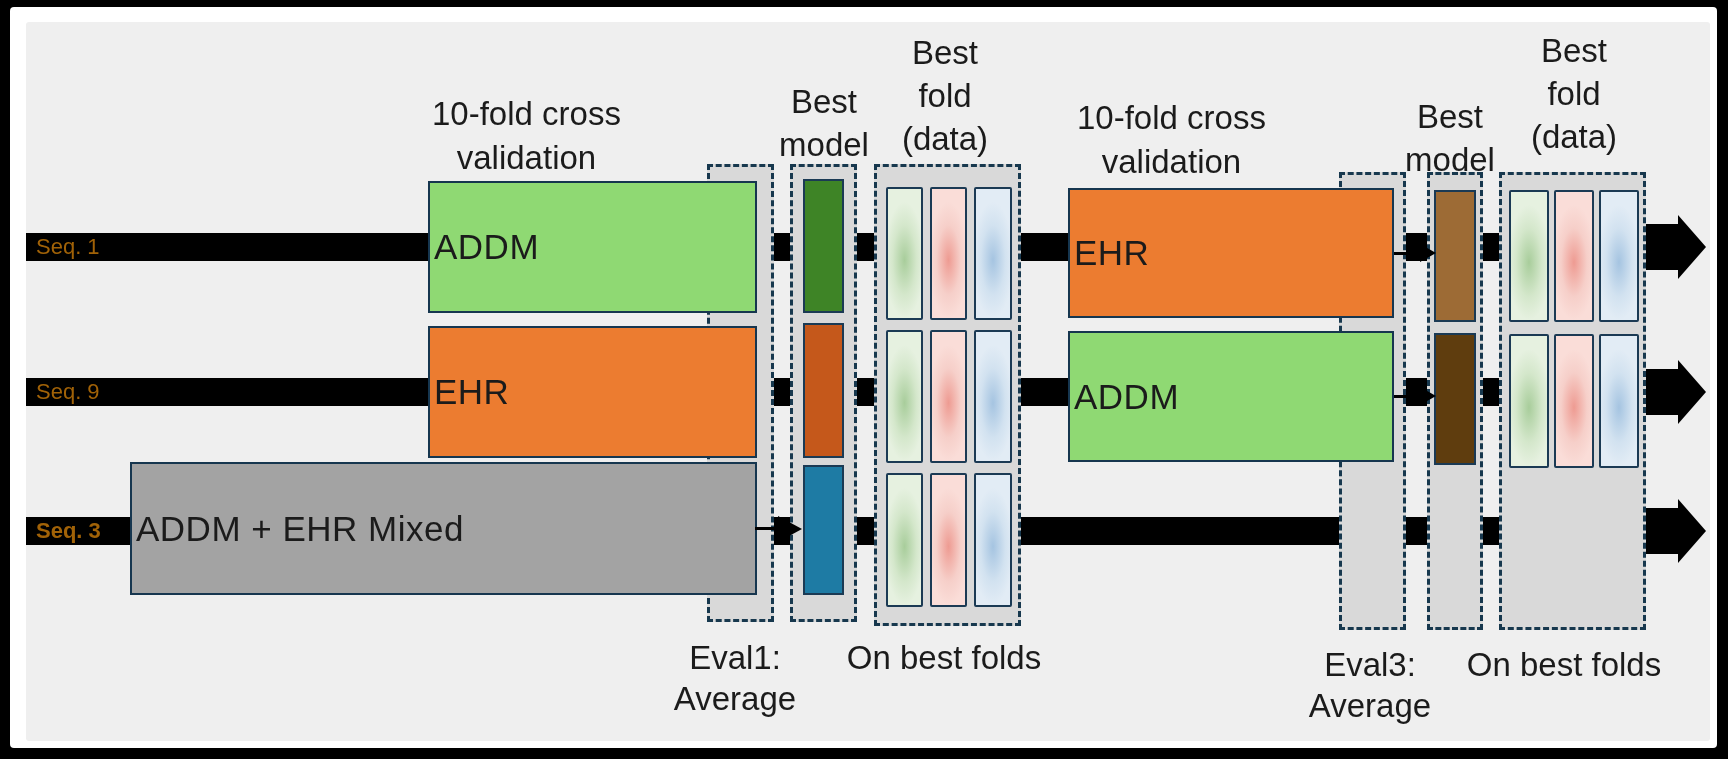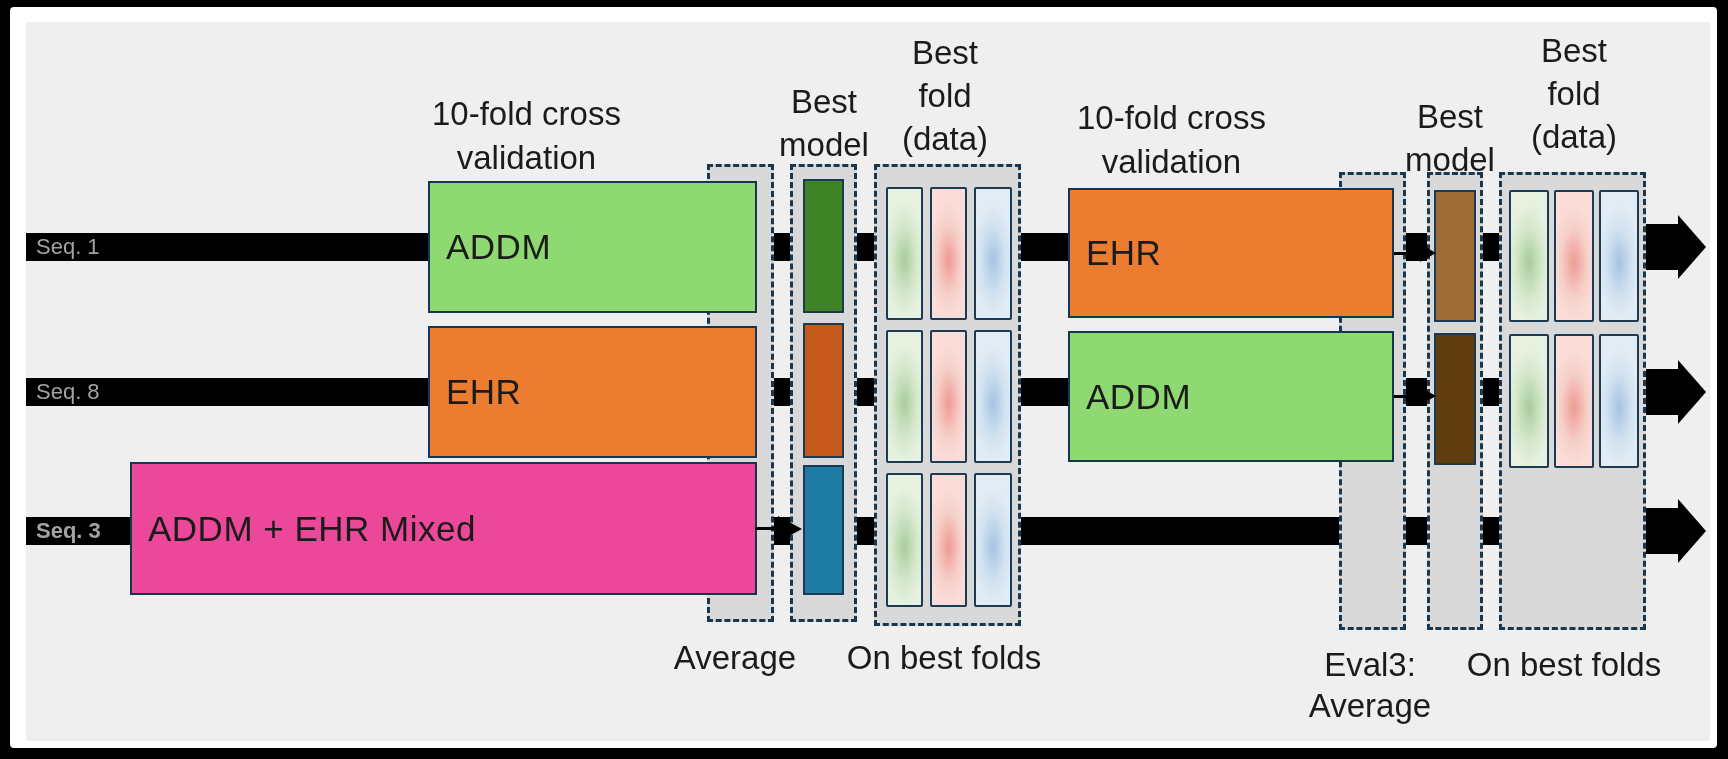--- a/index.html
+++ b/index.html
@@ -6,27 +6,27 @@
   *{box-sizing:border-box;}
   #root{position:relative;width:1728px;height:759px;background:#000;overflow:hidden;
         font-family:"Liberation Sans","DejaVu Sans",sans-serif;color:#1B1B1B;}
   .abs{position:absolute;}
   .mat{left:10px;top:7px;width:1707px;height:741px;background:#FFFFFF;border-radius:4px;}
   .panel{left:26px;top:22px;width:1684px;height:719px;background:#EFEFEF;border-radius:3px;}
   .seqbar{height:28px;background:#000;}
   .arrstub{background:#000;}
   .arrhead{width:0;height:0;border-top:32px solid transparent;border-bottom:32px solid transparent;border-left:28px solid #000;}
   .dashedbox{background:#D9D9D9;border:3px dashed #17384E;}
-  .cvbox{border:2px solid #16364F;display:flex;align-items:center;padding-left:16px;font-size:35px;letter-spacing:.5px;}
+  .cvbox{border:2px solid #16364F;display:flex;align-items:center;padding-left:4px;font-size:35px;letter-spacing:.5px;}
   .modelbar{border:2px solid #1B3A54;}
   .foldbar{border:2px solid #1B3A54;border-radius:2px;}
   .fg{background:radial-gradient(60% 45% at 50% 55%, #A8CD9B 0%, #D4E7CB 60%, #E6F1E0 100%);}
   .fp{background:radial-gradient(60% 45% at 50% 55%, #EE9B92 0%, #F6CFC9 60%, #FADDD8 100%);}
   .fb{background:radial-gradient(60% 45% at 50% 55%, #A5C4E1 0%, #D2E2F0 60%, #E2ECF5 100%);}
-  .seqlabel{color:#a3a3a3;font-size:22px;line-height:28px;}
+  .seqlabel{color:#a16207;font-size:22px;line-height:28px;}
   .hdr{font-size:33px;line-height:44px;white-space:nowrap;text-align:center;}
   .clabel{font-size:33px;line-height:43px;text-align:center;white-space:nowrap;}
   .evlabel{font-size:33px;line-height:41px;text-align:center;white-space:nowrap;}
   .thinline{height:3px;background:#000;}
   .thinhead-lg{width:0;height:0;border-top:13px solid transparent;border-bottom:13px solid transparent;border-left:24px solid #000;}
   .thinhead-sm{width:0;height:0;border-top:9px solid transparent;border-bottom:9px solid transparent;border-left:16px solid #000;}
 </style>
 </head>
 <body>
 
@@ -52,21 +52,21 @@
   <div class="abs dashedbox" style="left:1339px;top:172px;width:67px;height:458px;"></div>
   <div class="abs dashedbox" style="left:1427px;top:172px;width:56px;height:458px;"></div>
   <div class="abs dashedbox" style="left:1499px;top:172px;width:147px;height:458px;"></div>
 
   <div class="abs cvbox" style="left:428px;top:181px;width:329px;height:132px;background:#8FD973;">
     <span>ADDM</span>
   </div>
   <div class="abs cvbox" style="left:428px;top:326px;width:329px;height:132px;background:#EC7C30;">
     <span>EHR</span>
   </div>
-  <div class="abs cvbox" style="left:130px;top:462px;width:627px;height:133px;background:#ec4899;">
+  <div class="abs cvbox" style="left:130px;top:462px;width:627px;height:133px;background:#a3a3a3;">
     <span>ADDM + EHR Mixed</span>
   </div>
 
   <div class="abs cvbox" style="left:1068px;top:188px;width:326px;height:130px;background:#EC7C30;">
     <span>EHR</span>
   </div>
   <div class="abs cvbox" style="left:1068px;top:331px;width:326px;height:131px;background:#8FD973;">
     <span>ADDM</span>
   </div>
 
@@ -100,21 +100,21 @@
   <div class="abs thinline" style="left:755px;top:527px;width:24px;"></div>
   <div class="abs thinhead-lg" style="left:778px;top:516px;"></div>
 
   <div class="abs thinline" style="left:1394px;top:252px;width:27px;"></div>
   <div class="abs thinhead-sm" style="left:1420px;top:244px;"></div>
 
   <div class="abs thinline" style="left:1394px;top:395px;width:27px;"></div>
   <div class="abs thinhead-sm" style="left:1420px;top:387px;"></div>
 
   <div class="abs seqlabel" style="left:36px;top:233px;">Seq. 1</div>
-  <div class="abs seqlabel" style="left:36px;top:378px;">Seq. 8</div>
+  <div class="abs seqlabel" style="left:36px;top:378px;">Seq. 9</div>
   <div class="abs seqlabel" style="left:36px;top:517px;font-weight:bold;">Seq. 3</div>
 
   <div class="abs hdr" style="left:432px;top:92px;">
     <div>10-fold cross</div>
     <div>validation</div>
   </div>
   <div class="abs clabel" style="left:744px;top:80px;width:160px;">
     <div>Best</div>
     <div>model</div>
   </div>
@@ -132,20 +132,21 @@
     <div>Best</div>
     <div>model</div>
   </div>
   <div class="abs clabel" style="left:1494px;top:29px;width:160px;">
     <div>Best</div>
     <div>fold</div>
     <div>(data)</div>
   </div>
 
   <div class="abs evlabel" style="left:625px;top:637px;width:220px;">
+    <div>Eval1:</div>
     <div>Average</div>
   </div>
   <div class="abs evlabel" style="left:814px;top:637px;width:260px;">
     <div>On best folds</div>
   </div>
   <div class="abs evlabel" style="left:1260px;top:644px;width:220px;">
     <div>Eval3:</div>
     <div>Average</div>
   </div>
   <div class="abs evlabel" style="left:1434px;top:644px;width:260px;">

